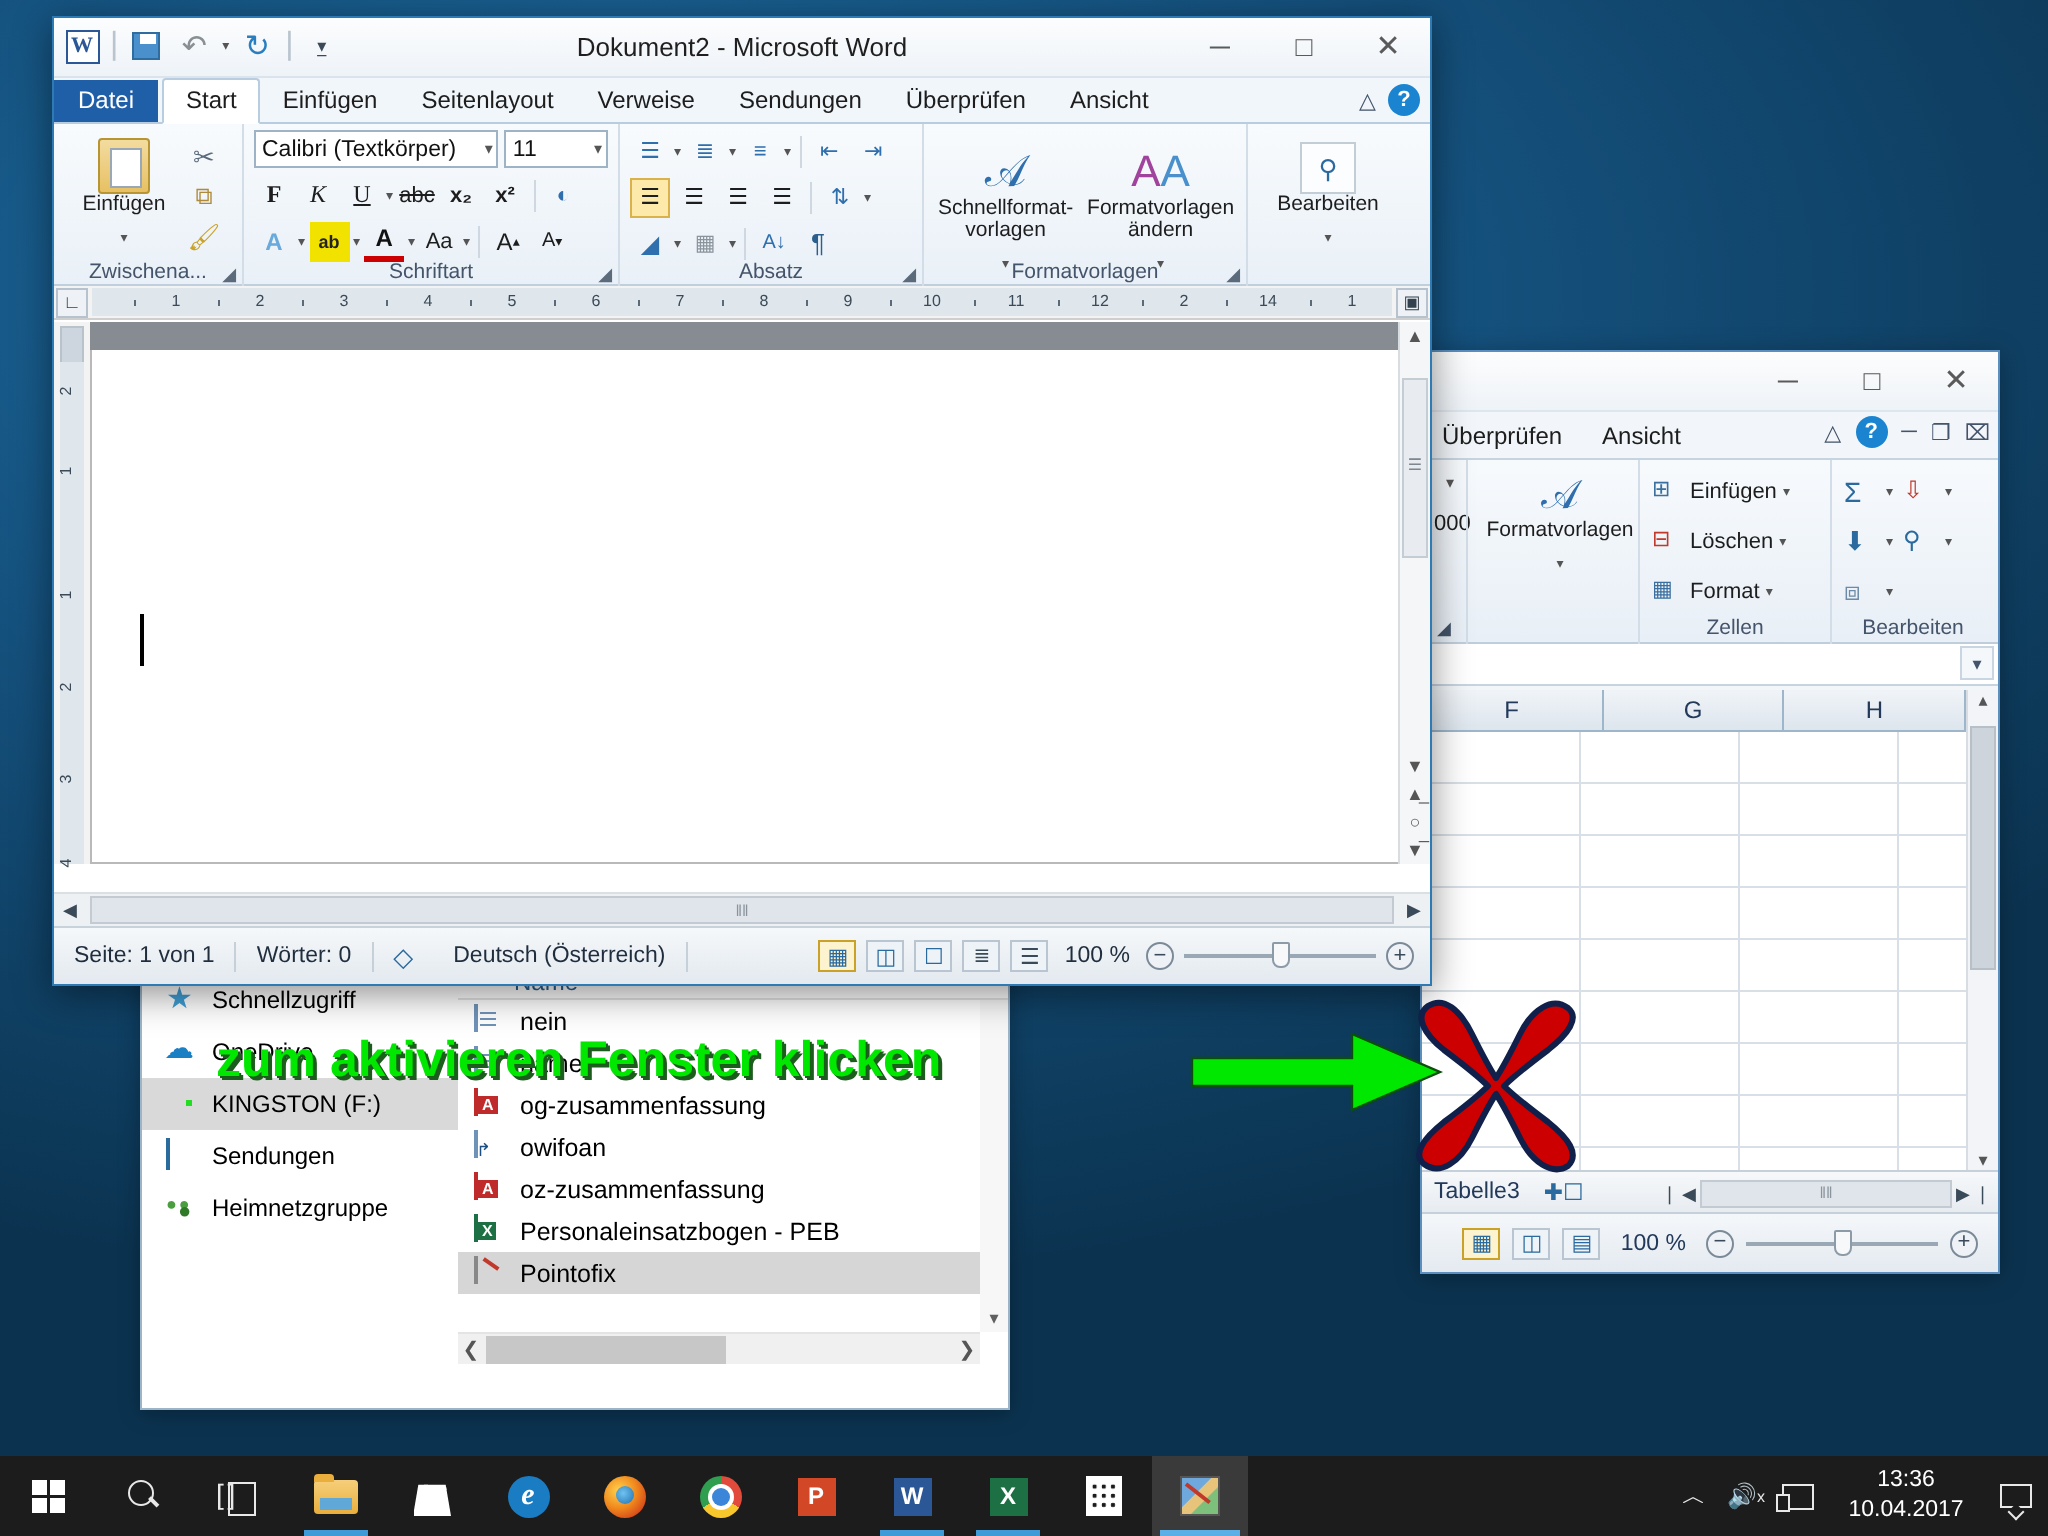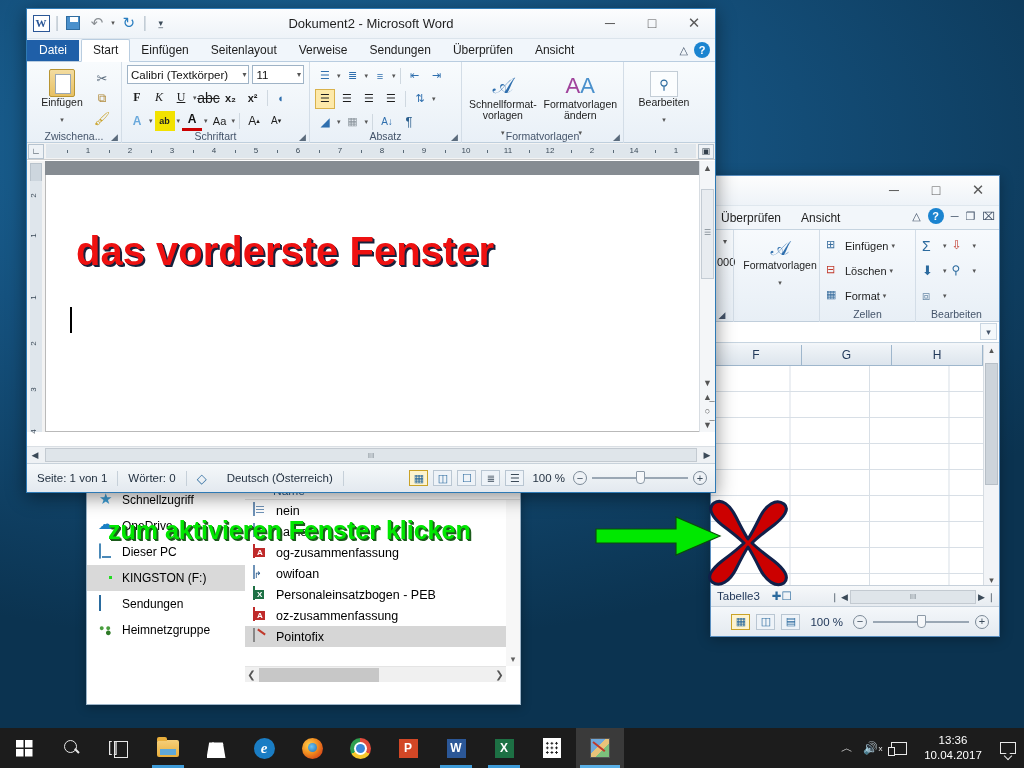--- a/index.html
+++ b/index.html
@@ -28,21 +28,20 @@
     box-shadow: 0 3px 14px rgba(0,0,0,.35);
   }
 
   
   #explorer {
     left: 70px; top: 482px; width: 435px; height: 223px;
     background: #fff;
     border: 1px solid #9cb4c8;
     box-shadow: 0 2px 10px rgba(0,0,0,.3);
     overflow: hidden;
-    margin-left: 16px;
   }
   #expBody { position:absolute; left:0; top:0; right:0; bottom:22px; display:flex; }
   #navPane {
     width: 158px; background:#fff; padding-top: 4px;
     font-size: 12px; color:#000;
   }
   .navItem {
     height: 26px; display:flex; align-items:center; gap:7px;
     padding-left: 12px; white-space: nowrap;
   }
@@ -387,24 +386,20 @@
   <div id="expBody">
     <div id="navPane">
       <div class="navItem">
         <span class="navIco ico-star"></span>
         <span>Schnellzugriff</span>
       </div>
       <div class="navItem">
         <span class="navIco ico-cloud"></span>
         <span>OneDrive</span>
       </div>
-      <div class="navItem">
-        <span class="navIco"><span class="ico-pc"></span></span>
-        <span>Dieser PC</span>
-      </div>
       <div class="navItem sel">
         <span class="navIco"><span class="ico-usb"></span></span>
         <span>KINGSTON (F:)</span>
       </div>
       <div class="navItem">
         <span class="navIco"><span class="ico-net"></span></span>
         <span>Sendungen</span>
       </div>
       <div class="navItem">
         <span class="navIco ico-grp"></span>
@@ -425,26 +420,26 @@
       </div>
       <div class="fileRow">
         <span class="fIco"><span class="fIco-pdf"></span></span>
         <span>og-zusammenfassung</span>
       </div>
       <div class="fileRow">
         <span class="fIco"><span class="fIco-lnk"></span></span>
         <span>owifoan</span>
       </div>
       <div class="fileRow">
+        <span class="fIco"><span class="fIco-pdf"></span></span>
+        <span>oz-zusammenfassung</span>
+      </div>
+      <div class="fileRow">
         <span class="fIco"><span class="fIco-xls"></span></span>
         <span>Personaleinsatzbogen - PEB</span>
-      </div>
-      <div class="fileRow">
-        <span class="fIco"><span class="fIco-pdf"></span></span>
-        <span>oz-zusammenfassung</span>
       </div>
       <div class="fileRow sel">
         <span class="fIco"><span class="fIco-img"></span></span>
         <span>Pointofix</span>
       </div>
 
       <div id="fileVScroll">
         <span class="vArr">▾</span>
       </div>
       <div id="fileHScroll">
@@ -648,21 +643,21 @@
         <div class="fontBox" style="width:55px">
           <span>11</span>
           <span class="dd">▾</span>
         </div>
       </div>
       <div class="ribRow" style="margin-top:3px">
         <span class="rbtn" style="font-weight:bold;font-family:'Liberation Serif',serif">F</span>
         <span class="rbtn" style="font-style:italic;font-family:'Liberation Serif',serif">K</span>
         <span class="rbtn" style="text-decoration:underline;font-family:'Liberation Serif',serif">U</span>
         <span class="caret">▾</span>
-        <span class="rbtn" style="text-decoration:line-through;font-size:14px">abc</span>
+        <span class="rbtn" style="text-decoration:line-through;font-size:11px">abc</span>
         <span class="rbtn" style="font-weight:bold;font-size:11px">x₂</span>
         <span class="rbtn" style="font-weight:bold;font-size:11px">x²</span>
         <span style="width:1px;height:16px;background:#cfd8e0;margin:0 2px"></span>
         <span class="rbtn" style="color:#2f6fae;font-size:11px">◐</span>
       </div>
       <div class="ribRow" style="margin-top:2px">
         <span class="rbtn" style="color:#6aa9dc;font-weight:bold">A</span>
         <span class="caret">▾</span>
         <span class="rbtn" style="font-size:9px;font-weight:bold;background:#f2e200;color:#222">ab</span>
         <span class="caret">▾</span>
@@ -791,21 +786,20 @@
       <span class="vn" style="top:30px">2</span>
       <span class="vn" style="top:70px">1</span>
       <span class="vn" style="top:132px">1</span>
       <span class="vn" style="top:178px">2</span>
       <span class="vn" style="top:224px">3</span>
       <span class="vn" style="top:266px">4</span>
     </div>
 
     <div id="page">
       <div id="redText">
-        <span>das vorderste Fenster</span>
       </div>
       <div id="docCaret"></div>
     </div>
 
     <div id="wordVScrollOut">
       <span class="sa" style="top:2px">▲</span>
       <div id="wordVThumb">
         <div style="text-align:center;font-size:8px;color:#7d878f;padding-top:38px">☰</div>
       </div>
       <span class="sa" style="bottom:44px">▼</span>

